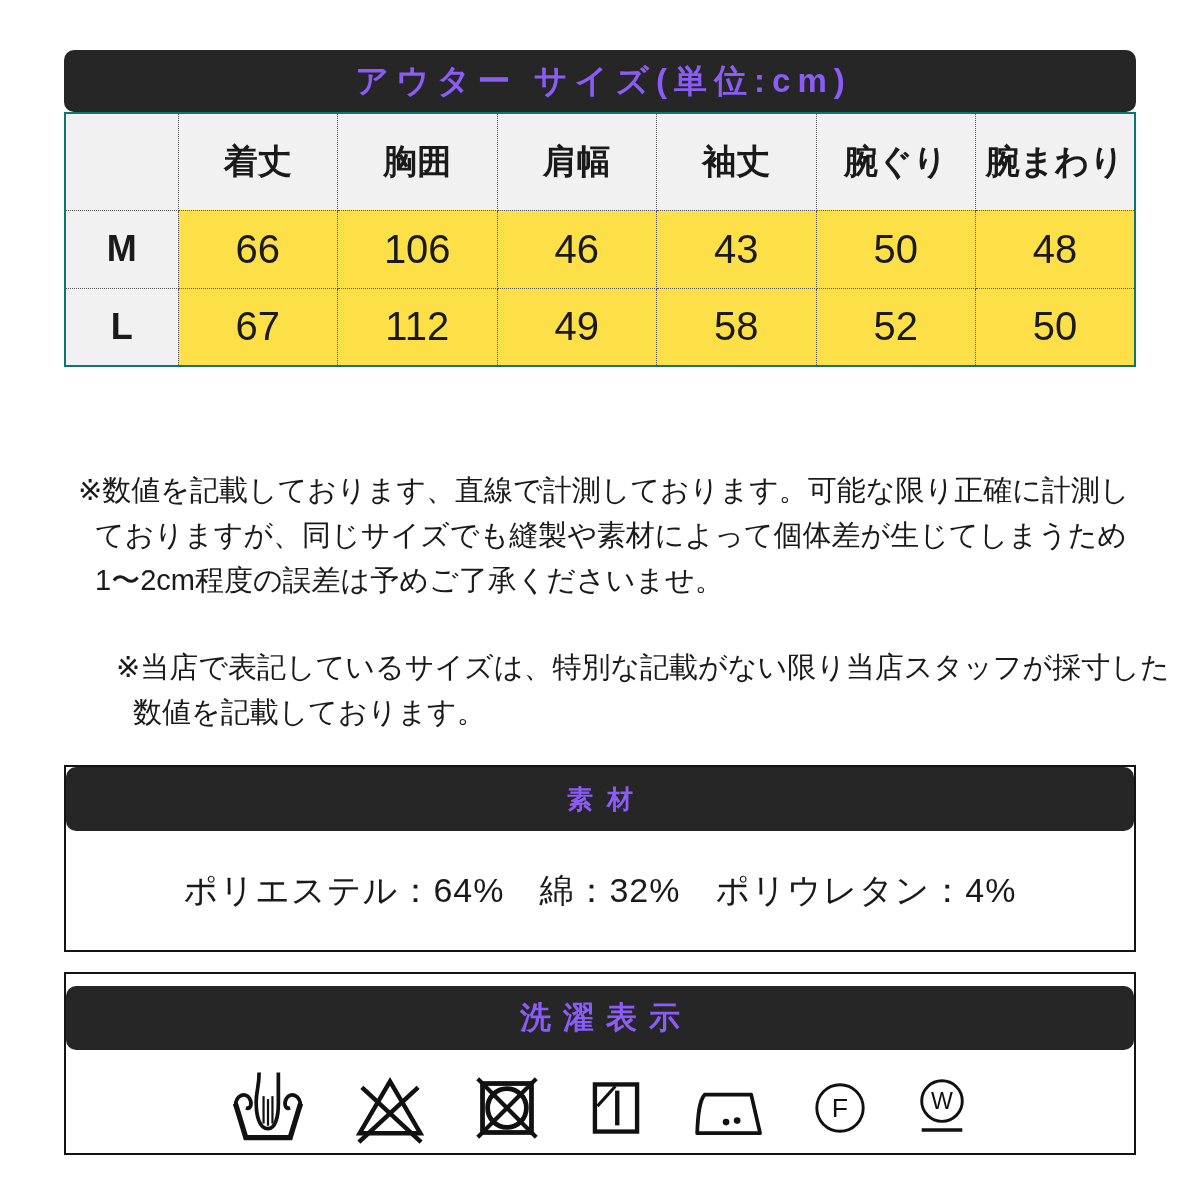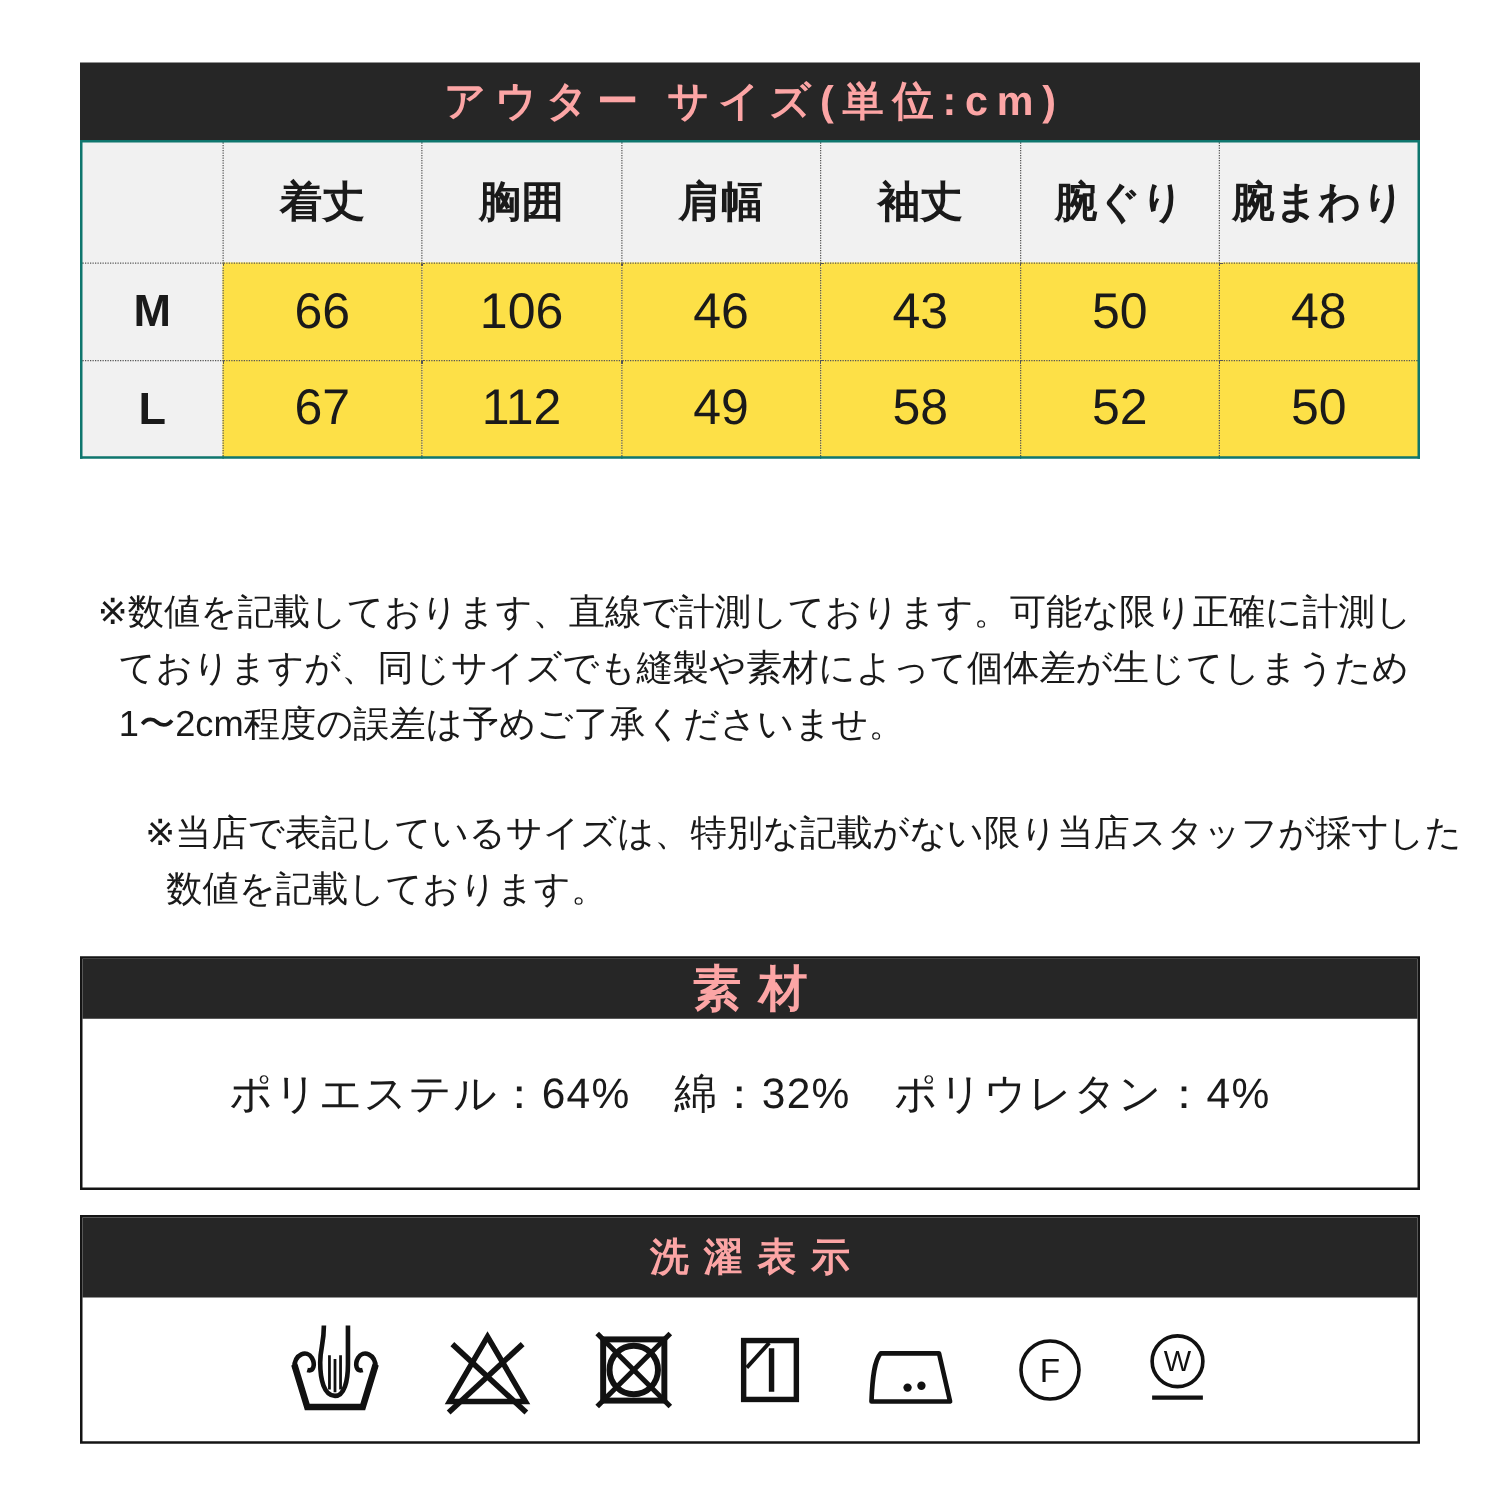--- a/index.html
+++ b/index.html
@@ -7,22 +7,22 @@
   body {
     width:1200px; height:1200px;
     font-family:"Liberation Sans","DejaVu Sans",sans-serif;
     color:var(--text,#1a1a1a);
   }
   .page { position:relative; width:1200px; height:1200px; overflow:hidden; background:#fff; }
 
   
   .bar {
     background:var(--bar-bg,#262626);
-    color:#fca5a5; font-weight:bold;
-    display:flex; align-items:center; justify-content:center;
+    color:#8b5cf6; font-weight:bold;
+    display:flex; align-items:center; justify-content:center;border-radius:10px;
   }
 
   
   .size-section { position:absolute; left:64px; top:50px; width:1072px; }
   .size-title { height:62px; font-size:33px; letter-spacing:7px; text-indent:7px; }
   table.size {
     width:100%; border-collapse:collapse; table-layout:fixed;
     border:2px solid #0f766e;
   }
   table.size th, table.size td {
@@ -40,27 +40,27 @@
 
   
   .note { position:absolute; left:78px; width:1060px; font-size:29px; line-height:45px; }
   .note .cont { padding-left:17px; }
   .note-1 { top:468px; }
   .note-2 { top:645px;margin-left:38px; }
 
   
   .box { position:absolute; left:64px; width:1072px; border:2px solid #141414; background:#fff; }
   .material-box { top:765px; height:187px; }
-  .material-bar { height:48px; font-size:39px; letter-spacing:14px; text-indent:14px; }
+  .material-bar { height:64px; font-size:26px; letter-spacing:14px; text-indent:14px; }
   .material-content {
     height:119px; display:flex; align-items:center; justify-content:center;
     font-size:34px; letter-spacing:1px;
   }
   .care-box { top:972px; height:183px; }
-  .care-bar { height:64px; font-size:31px; letter-spacing:12px; text-indent:12px; }
+  .care-bar { height:64px; font-size:31px; letter-spacing:12px; text-indent:12px;margin-top:12px; }
   .symbols {
     height:115px; display:flex; align-items:center; justify-content:center; gap:44px;
   }
   .sym { display:block; }
   .sym path, .sym rect, .sym circle, .sym line { stroke:#111; fill:none; }
   .sym .fillwhite { fill:#fff; }
   .sym .dot { fill:#111; stroke:none; }
   .sym text {
     fill:#111; stroke:none;
     font-family:"Liberation Sans","DejaVu Sans",sans-serif;

